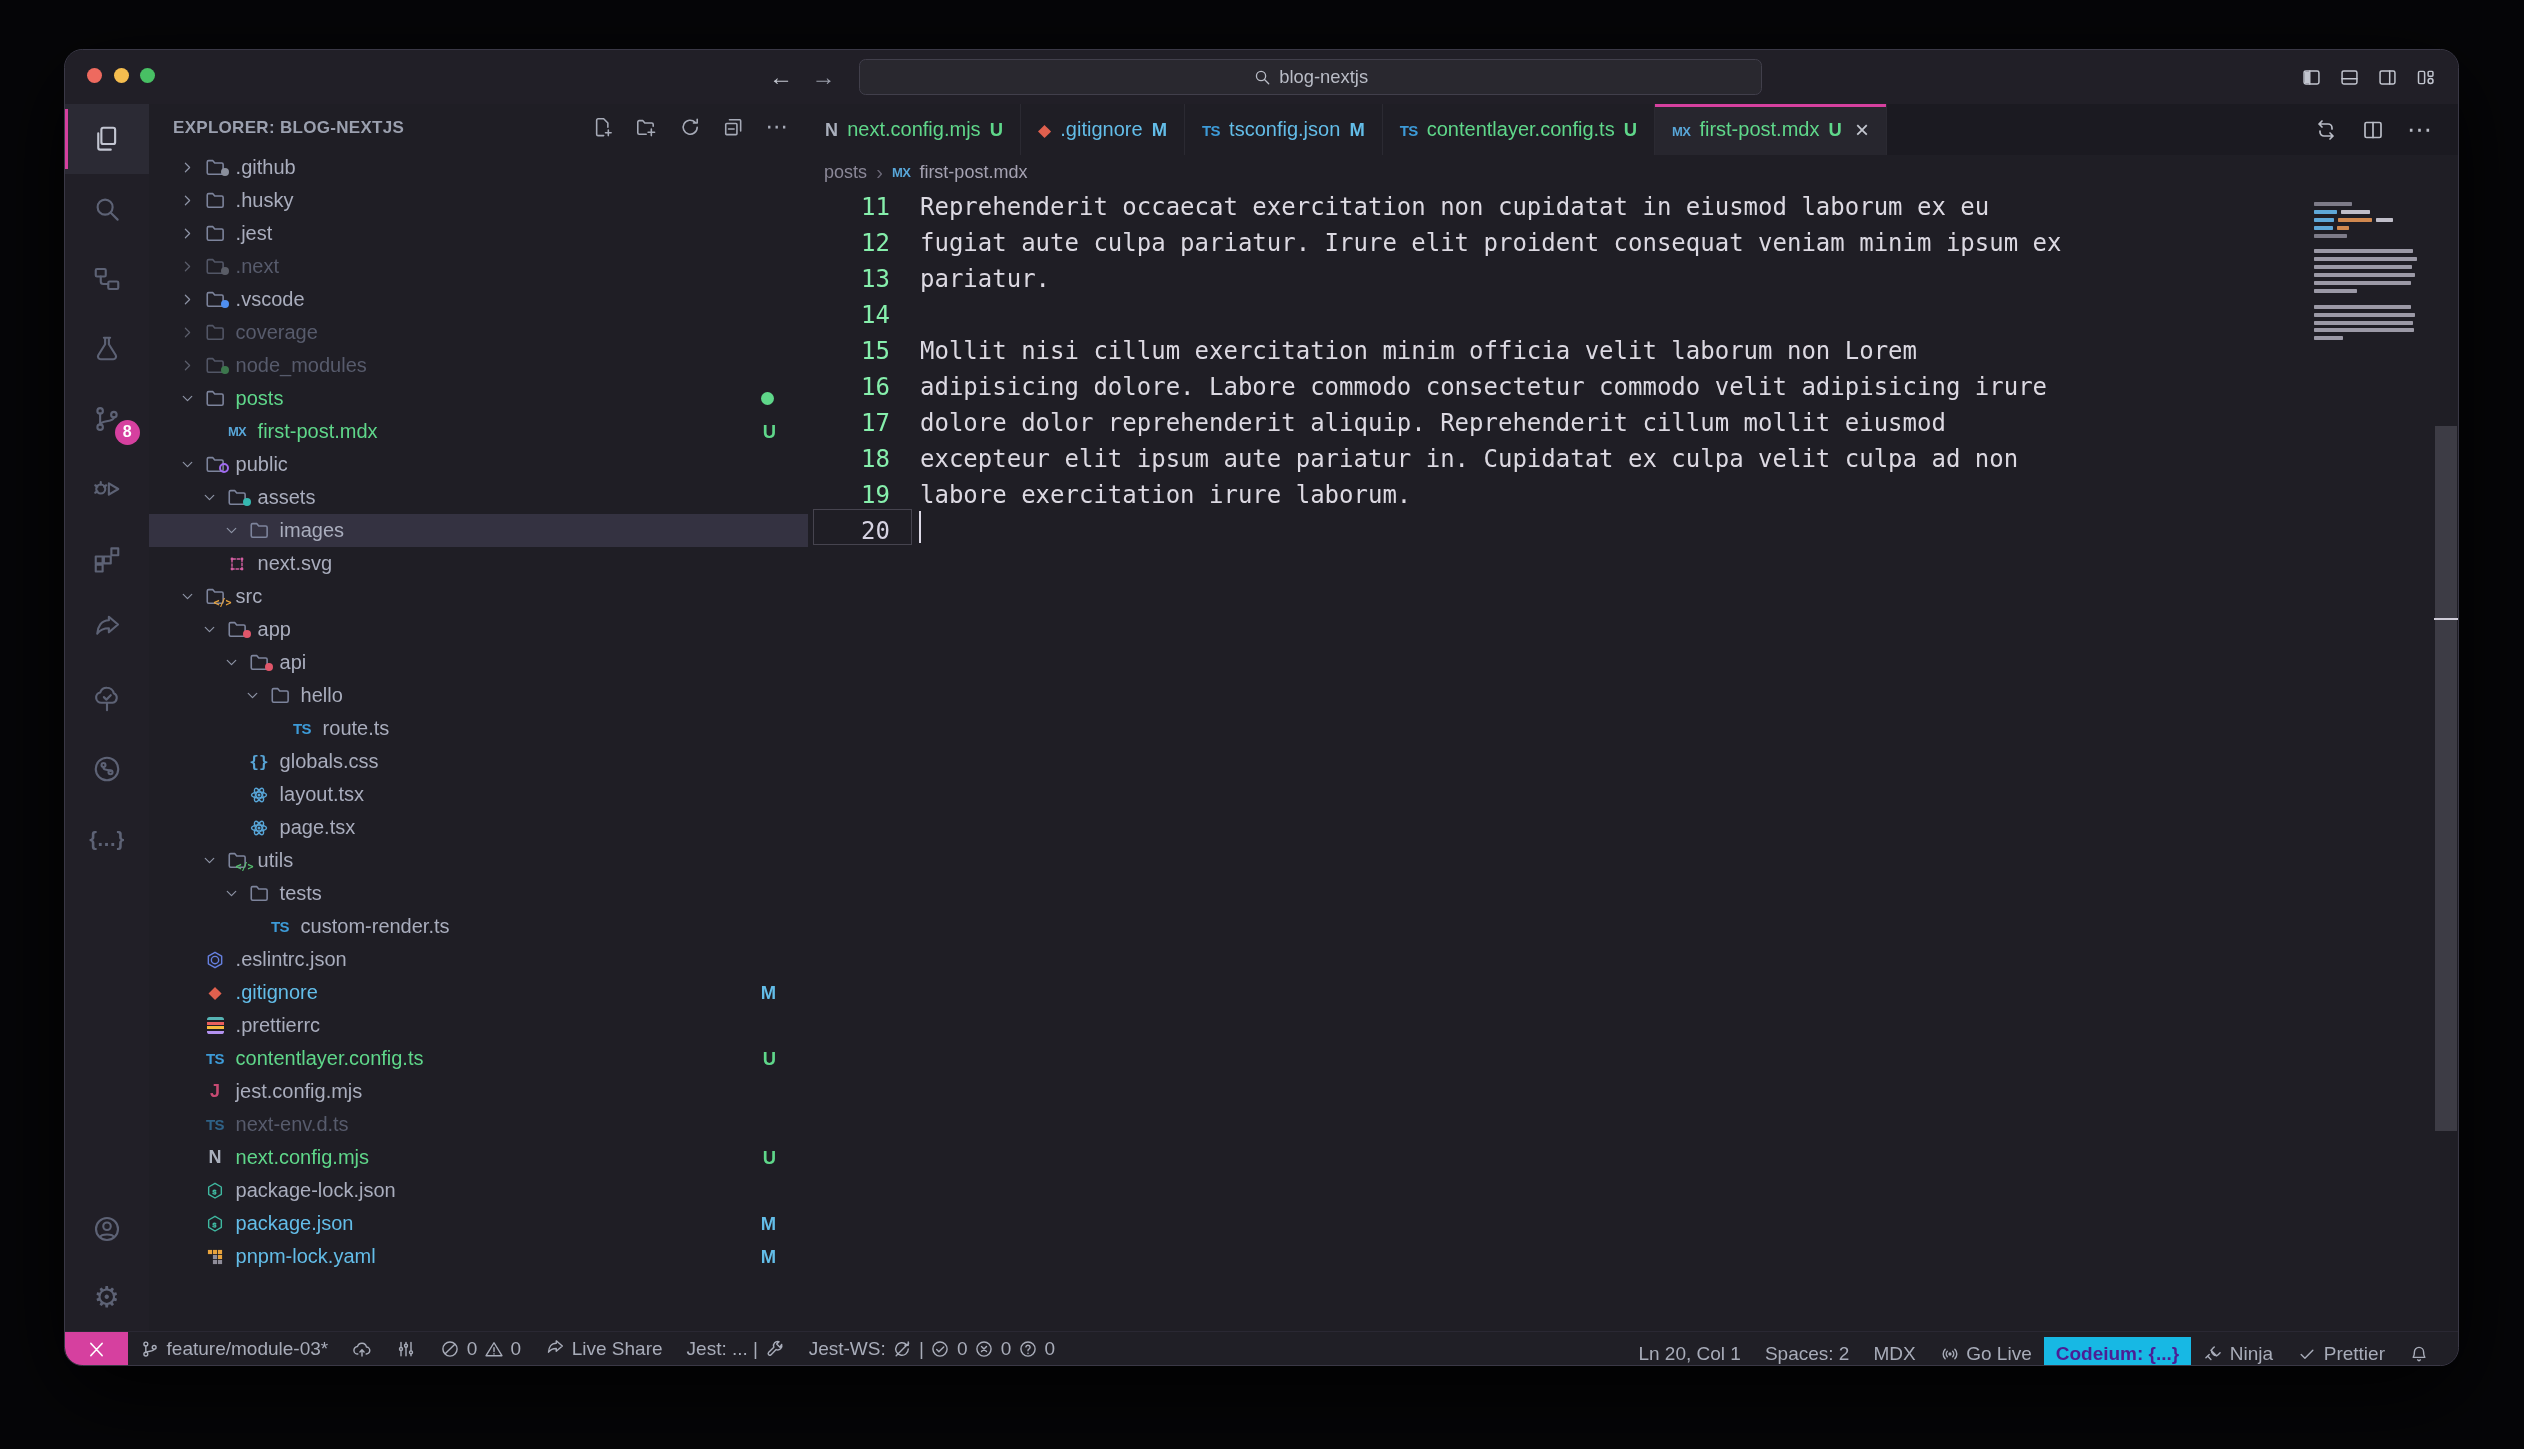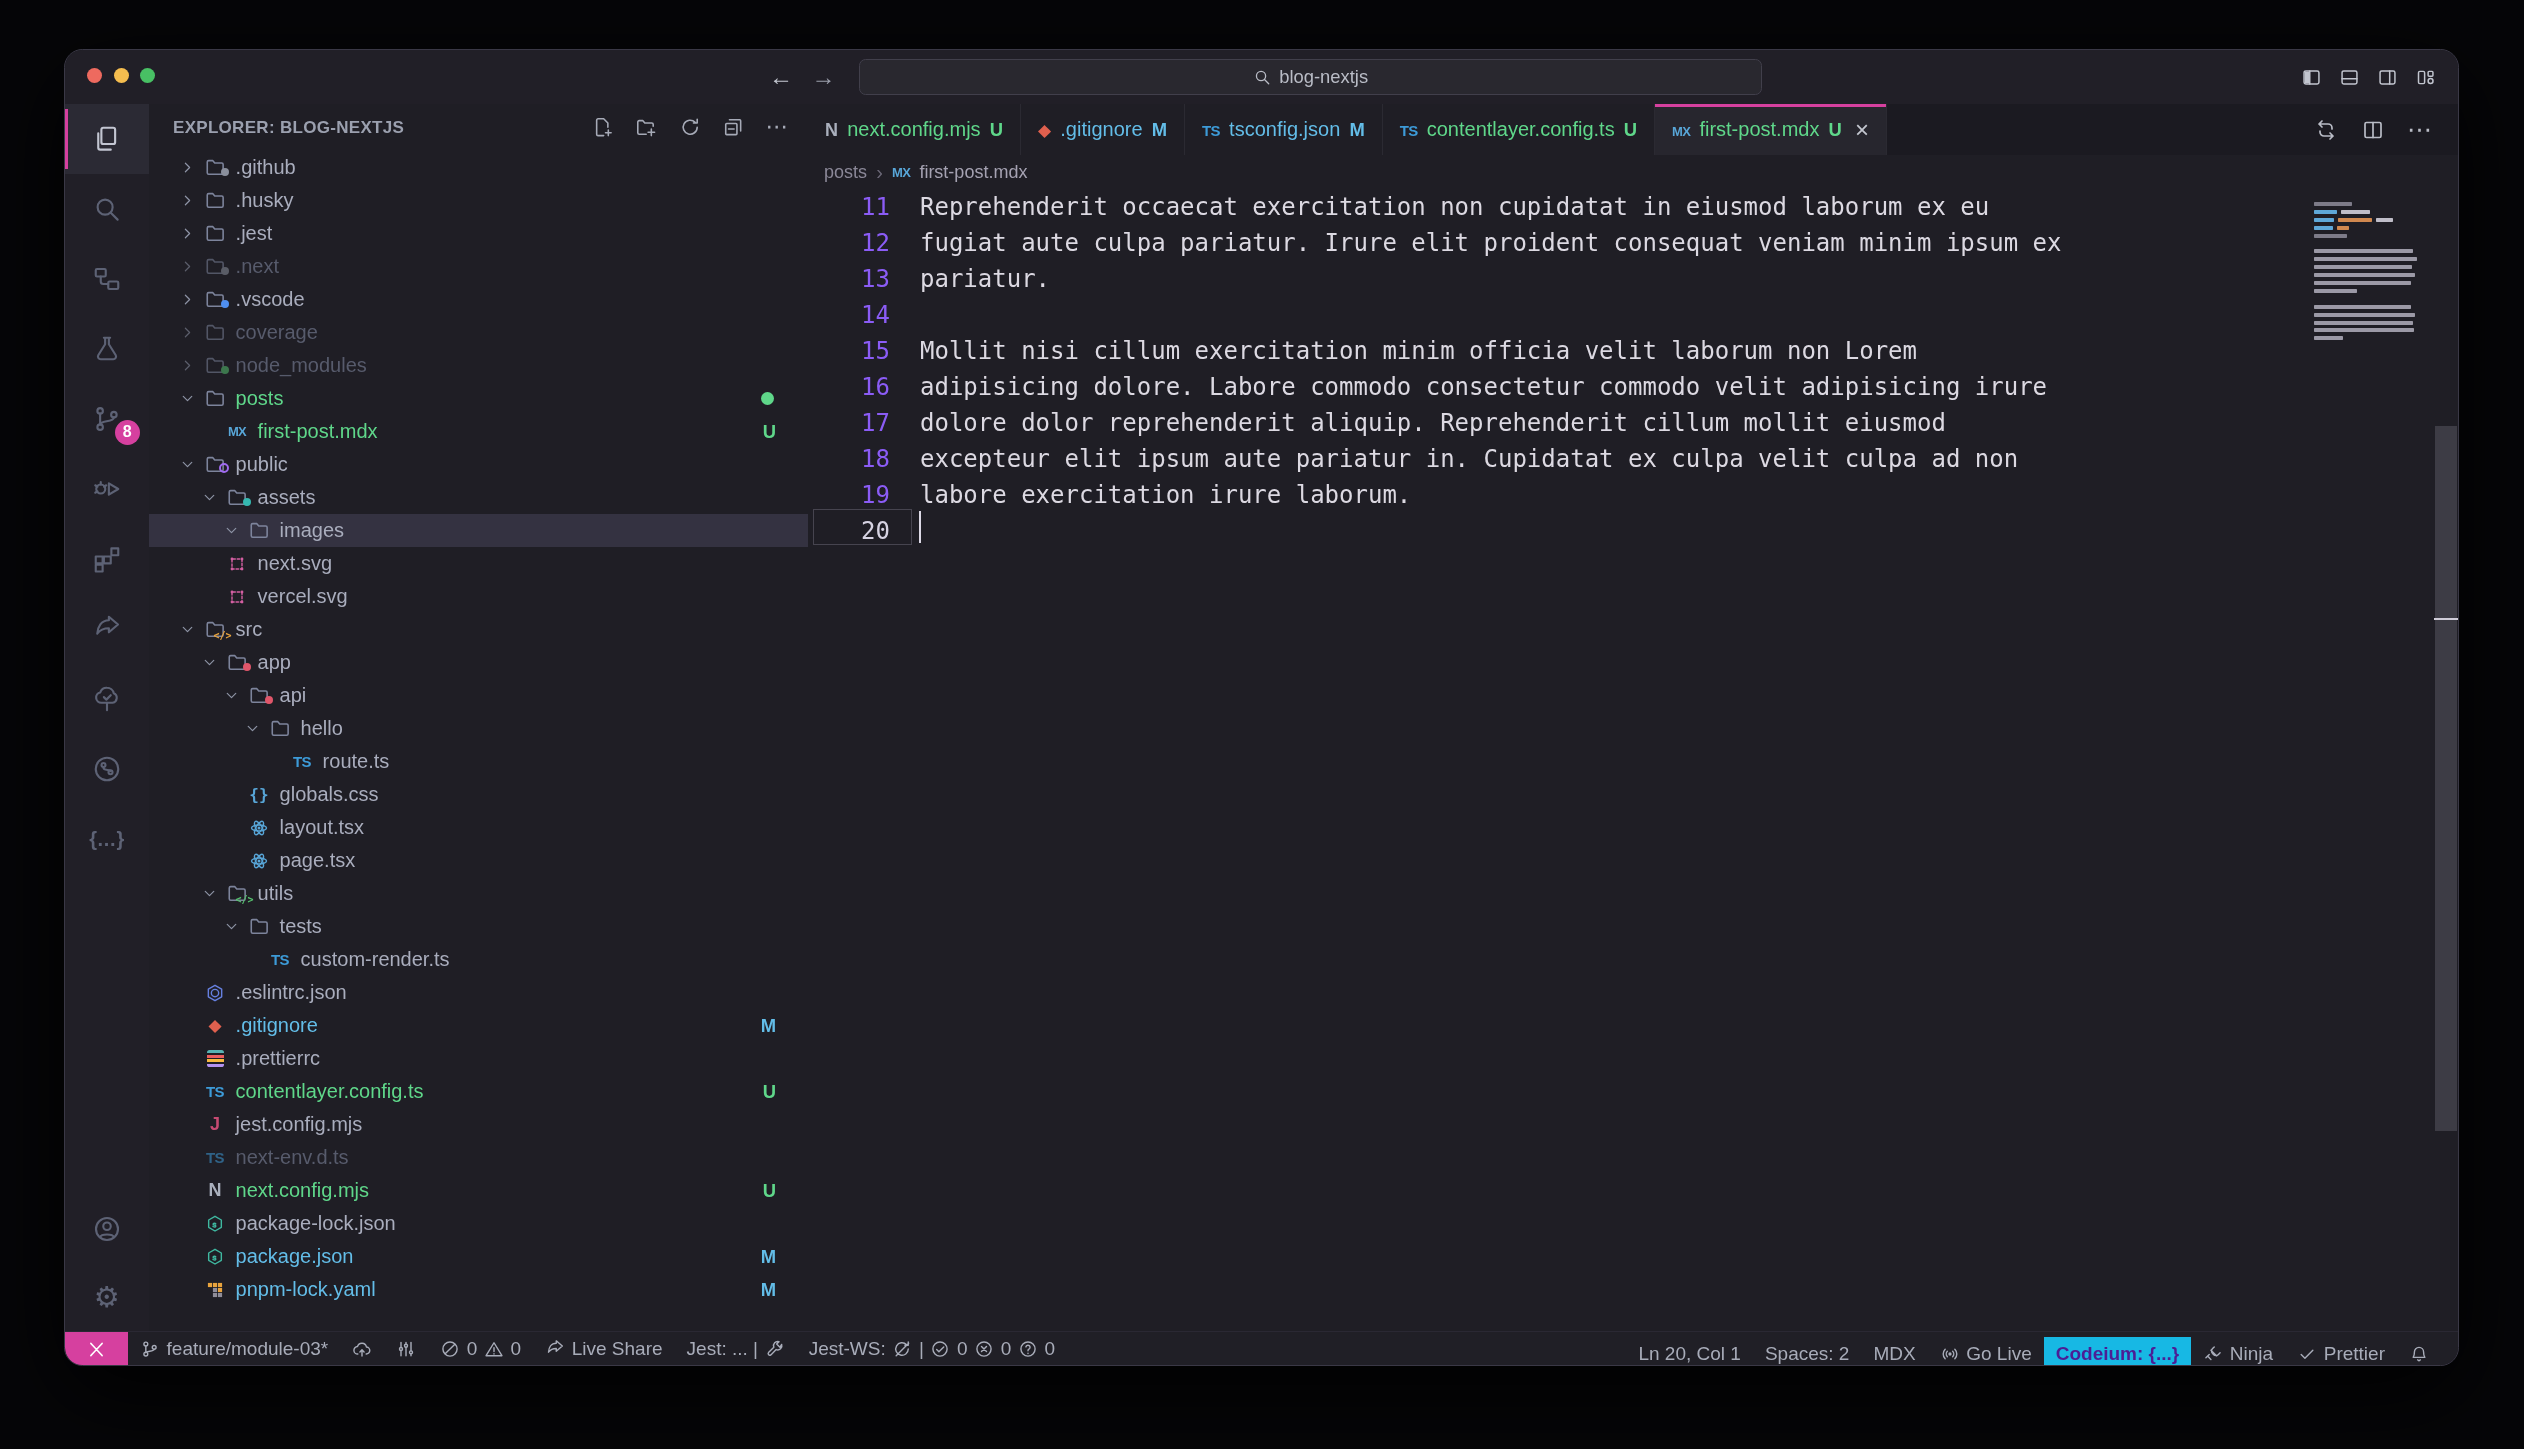--- a/index.html
+++ b/index.html
@@ -78,21 +78,21 @@
   .tab-fill{flex:1;border-right:none;background:#1b1a21;display:flex;align-items:center;justify-content:flex-end;
     padding-right:26px;gap:22.4px;color:#b9bcc6;}
   .tab-fill .ic svg{width:24px;height:24px}
   .tab-fill .glyph{font-size:25px;}
   .crumbs{height:34px;display:flex;align-items:center;padding-left:16px;gap:9.2px;font-size:18px;color:#8b8898;flex:none;}
   .crumbs .sep{color:#6b6877;font-size:20px;}
   .crumbs .c-last{color:#a5a2b2}
   
   .code{position:relative;flex:1;font-family:"DejaVu Sans Mono",monospace;font-size:24px;color:#dcd9e2;}
   .cline{display:flex;height:36px;line-height:36px;white-space:pre;}
-  .gut{width:82px;flex:none;text-align:right;color:#8b5cf6;}
+  .gut{width:82px;flex:none;text-align:right;color:#86efac;}
   .gut.cur{color:#d6d3e2;}
   .ctext{padding-left:30px;}
   .curline-box{position:absolute;left:5.3px;width:99px;height:36px;border:1.3px solid #46444f;box-sizing:border-box;}
   .cursor{position:absolute;width:2px;height:32px;background:#dcd9e6;}
   
   .minimap{position:absolute;top:85px;right:24px;width:129px;bottom:0;}
   .mrow{position:absolute;height:4px;display:flex;gap:4px;left:9.2px;}
   .mseg{height:4px;border-radius:0.7px;}
   .vscroll{position:absolute;top:85px;right:0;width:24px;bottom:0;}
   .vslider{position:absolute;left:0.7px;width:22.4px;background:rgba(125,125,138,.32);}
@@ -484,35 +484,20 @@
                   <rect x="6" y="6" width="12" height="12" rx="1" stroke-dasharray="3 2.2"></rect>
                   <circle cx="6" cy="6" r="1.7" fill="currentColor" stroke="none"></circle>
                   <circle cx="18" cy="6" r="1.7" fill="currentColor" stroke="none"></circle>
                   <circle cx="6" cy="18" r="1.7" fill="currentColor" stroke="none"></circle>
                   <circle cx="18" cy="18" r="1.7" fill="currentColor" stroke="none"></circle>
                 </svg>
               </span>
             </span>
             <span class="lbl">next.svg</span>
           </div>
-          <div class="trow    " style="padding-left:46px">
-    <span class="chev"></span>
-            <span class="ficon">
-              <span class="ic svg-ic" style="color:#d45fa2">
-                <svg viewBox="0 0 24 24" fill="none" stroke="currentColor" stroke-width="1.7" stroke-linecap="round" stroke-linejoin="round">
-                  <rect x="6" y="6" width="12" height="12" rx="1" stroke-dasharray="3 2.2"></rect>
-                  <circle cx="6" cy="6" r="1.7" fill="currentColor" stroke="none"></circle>
-                  <circle cx="18" cy="6" r="1.7" fill="currentColor" stroke="none"></circle>
-                  <circle cx="6" cy="18" r="1.7" fill="currentColor" stroke="none"></circle>
-                  <circle cx="18" cy="18" r="1.7" fill="currentColor" stroke="none"></circle>
-                </svg>
-              </span>
-            </span>
-            <span class="lbl">vercel.svg</span>
-          </div>
           <div class="trow    " style="padding-left:24px">
     <span class="chev">
               <svg viewBox="0 0 24 24" fill="none" stroke="currentColor" stroke-width="1.7" stroke-linecap="round" stroke-linejoin="round">
                 <path d="M6 9l6 6 6-6"></path>
               </svg>
             </span>
             <span class="ficon folder-ic">
               <svg viewBox="0 0 24 24" fill="none" stroke="currentColor" stroke-width="1.7" stroke-linecap="round" stroke-linejoin="round">
                 <path d="M3.5 6.5A1.5 1.5 0 0 1 5 5h4.5l2 2.5H19a1.5 1.5 0 0 1 1.5 1.5v9A1.5 1.5 0 0 1 19 19.5H5A1.5 1.5 0 0 1 3.5 18z"></path>
               </svg>

